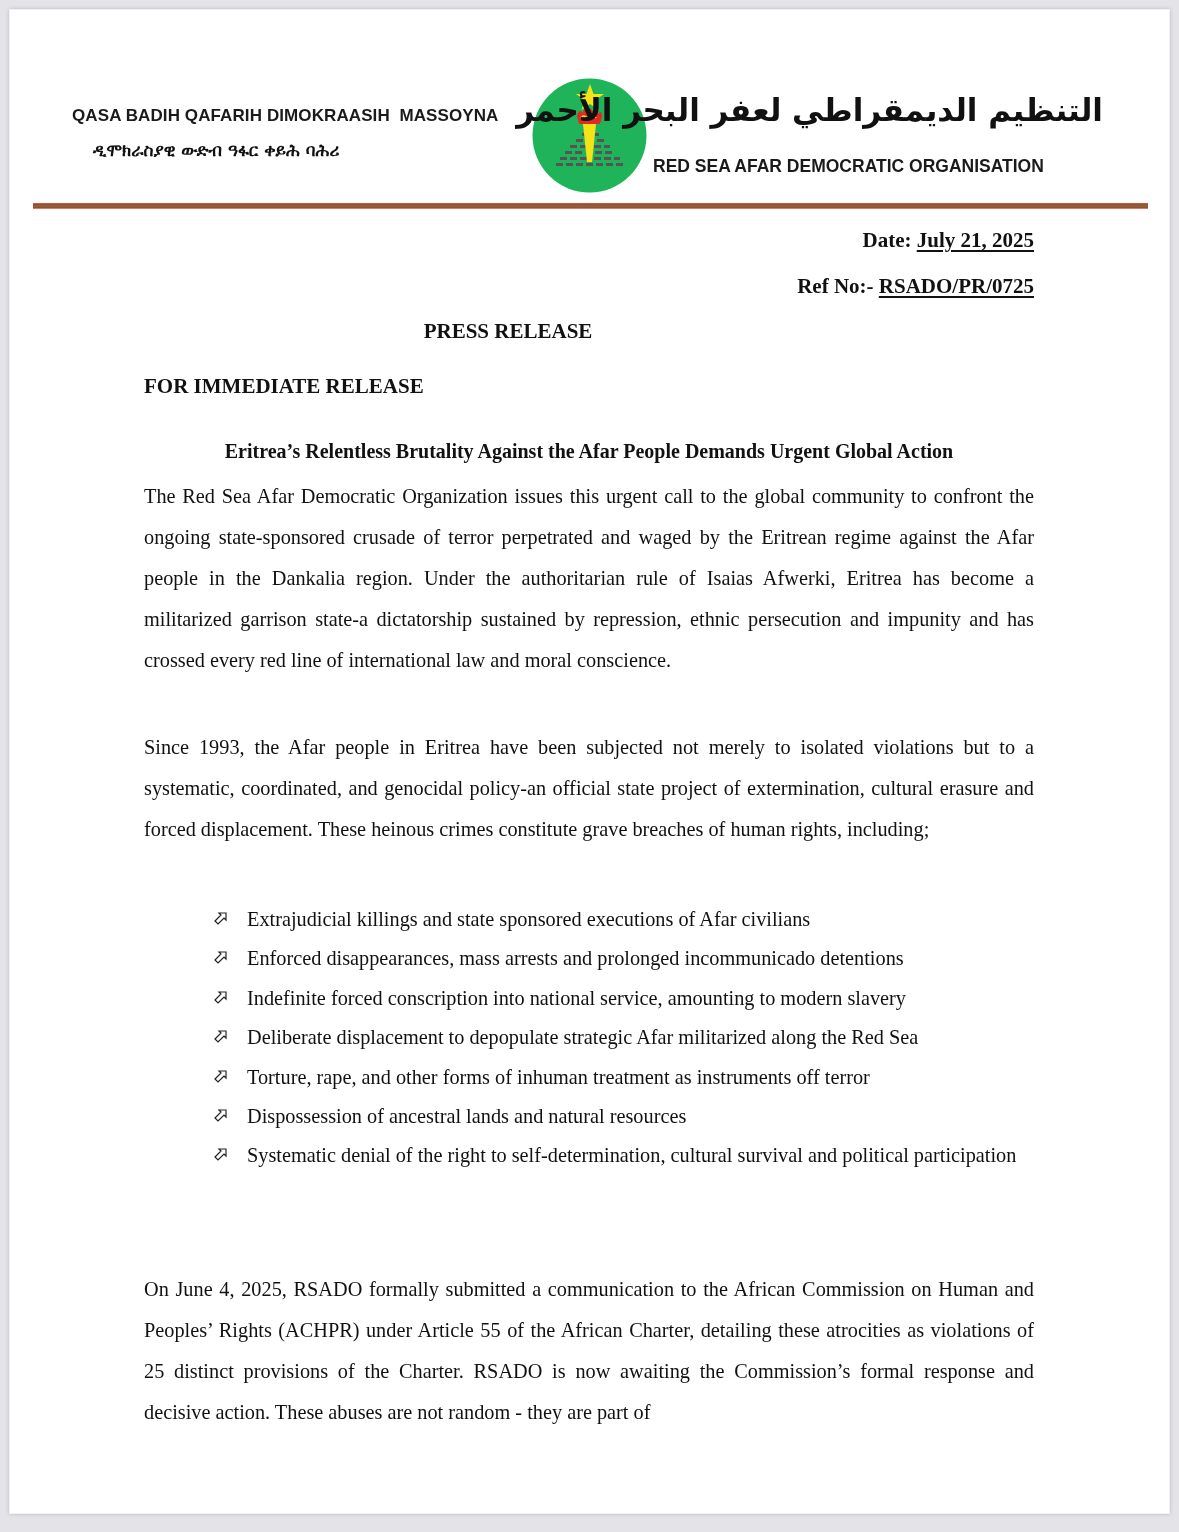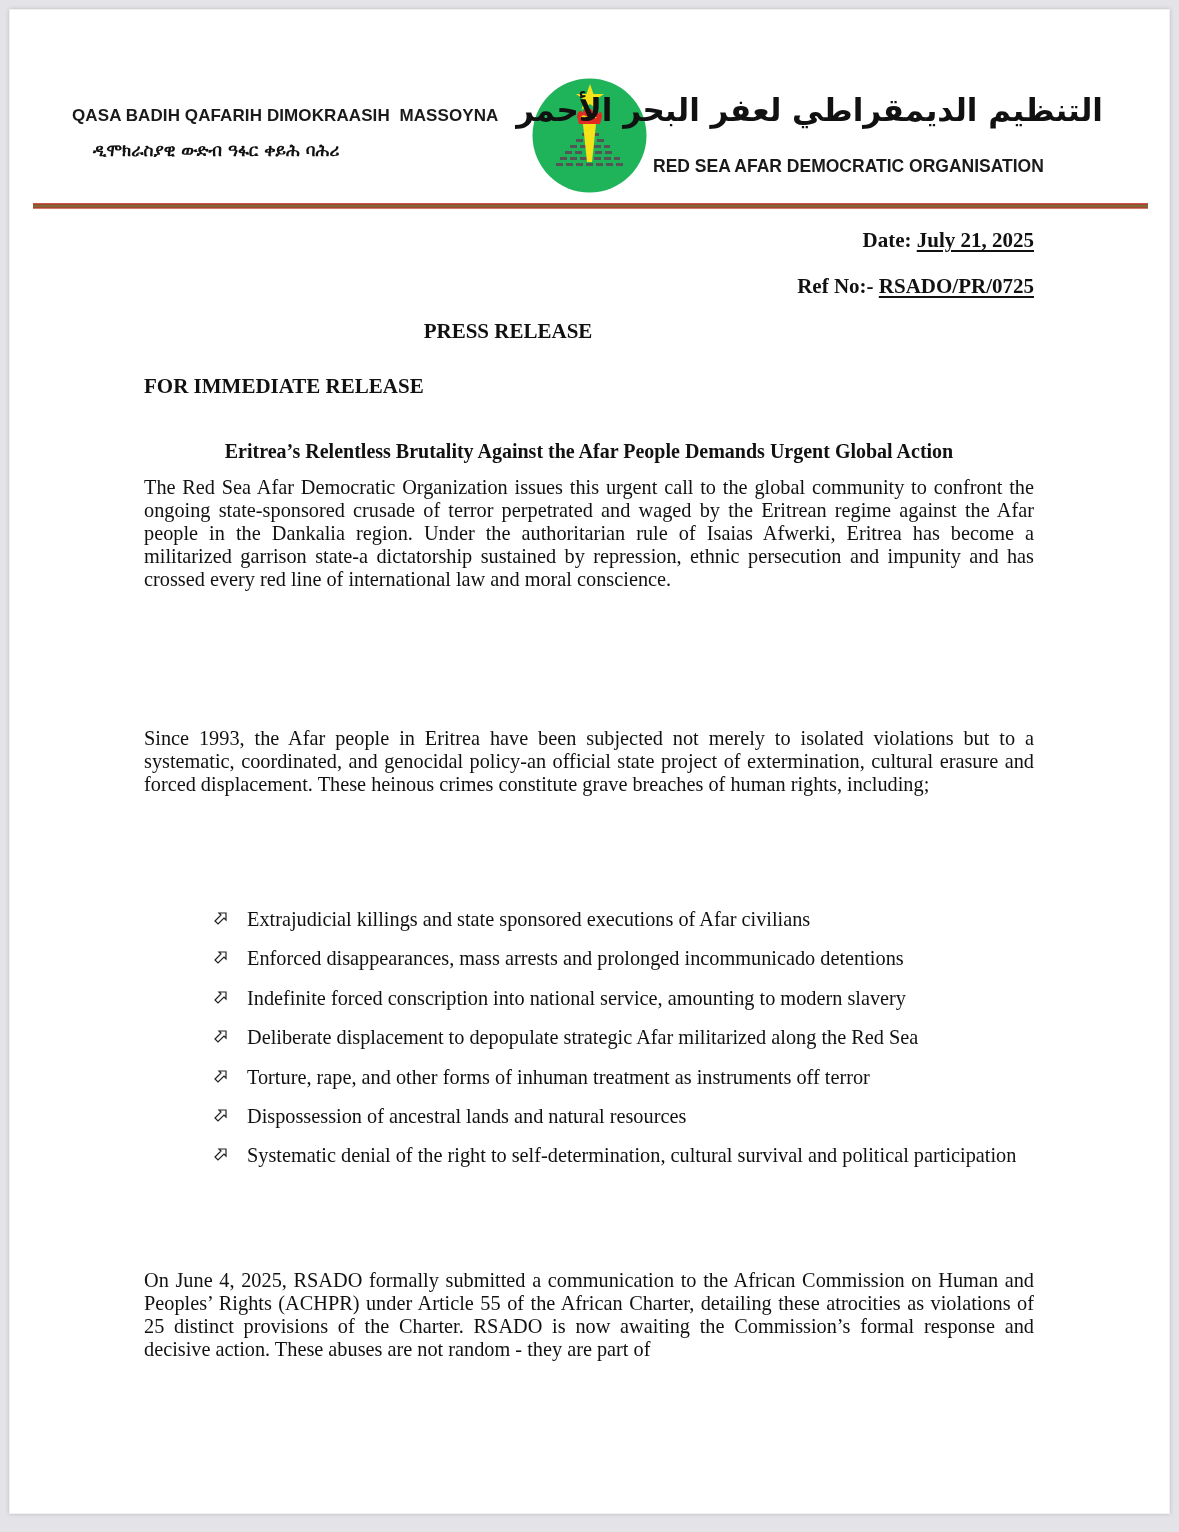--- a/index.html
+++ b/index.html
@@ -48,21 +48,21 @@
     text-align: right; white-space: nowrap;
   }
   .meta .v { text-decoration: underline; text-underline-offset: 3px; }
   .date { top: 228px; }
   .ref { top: 274px; }
   .press { position: absolute; left: 0; width: 1016px; top: 319px; text-align: center; font-weight: bold; font-size: 21px; }
   .immediate { position: absolute; left: 144px; top: 374px; font-weight: bold; font-size: 21px; }
   .headline { position: absolute; left: 144px; width: 890px; top: 428px; text-align: center; font-weight: bold; font-size: 20px; white-space: nowrap; margin-top: 12px; }
   .para {
     position: absolute; left: 144px; width: 890px;
-    font-size: 20.3px; line-height: 23px; text-align: justify;
+    font-size: 20.3px; line-height: 41px; text-align: justify;
   }
   .p1 { top: 476px; }
   .p2 { top: 727px; }
   .p3 { top: 1269px; }
   .list {
     position: absolute; left: 212px; top: 900px; width: 822px;
     margin: 0; padding: 0; list-style: none;
     font-size: 20.3px; line-height: 39.4px;
   }
   .list li { position: relative; padding-left: 35px; text-align: justify; }

